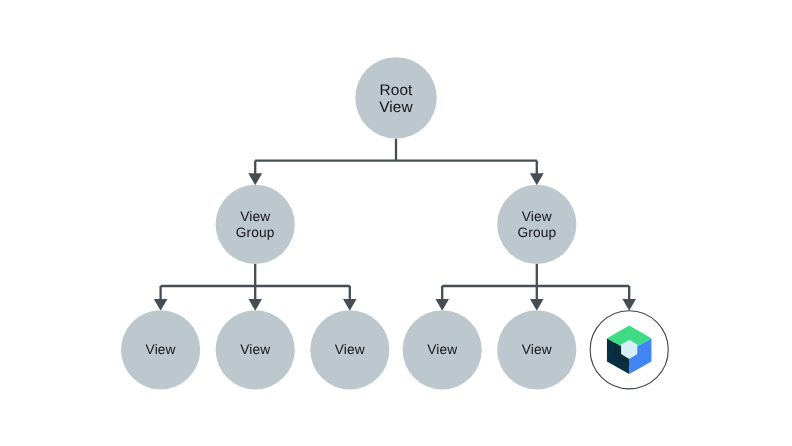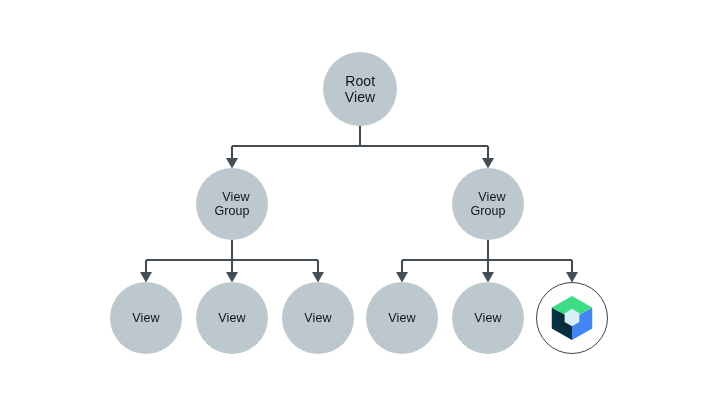--- a/index.html
+++ b/index.html
@@ -30,21 +30,20 @@
     position: absolute;
     border-radius: 50%;
     display: flex;
     align-items: center;
     justify-content: center;
     text-align: center;
     box-sizing: border-box;
   }
   .node-filled {
     background: #bdc8ce;
-    text-align: right;
   }
   .node-outline {
     background: #ffffff;
     border: 1px solid #3c4347;
   }
   .node-label {
     font-family: "Liberation Sans", sans-serif;
     color: #121417;
     line-height: 1.16;
     white-space: pre-line;

